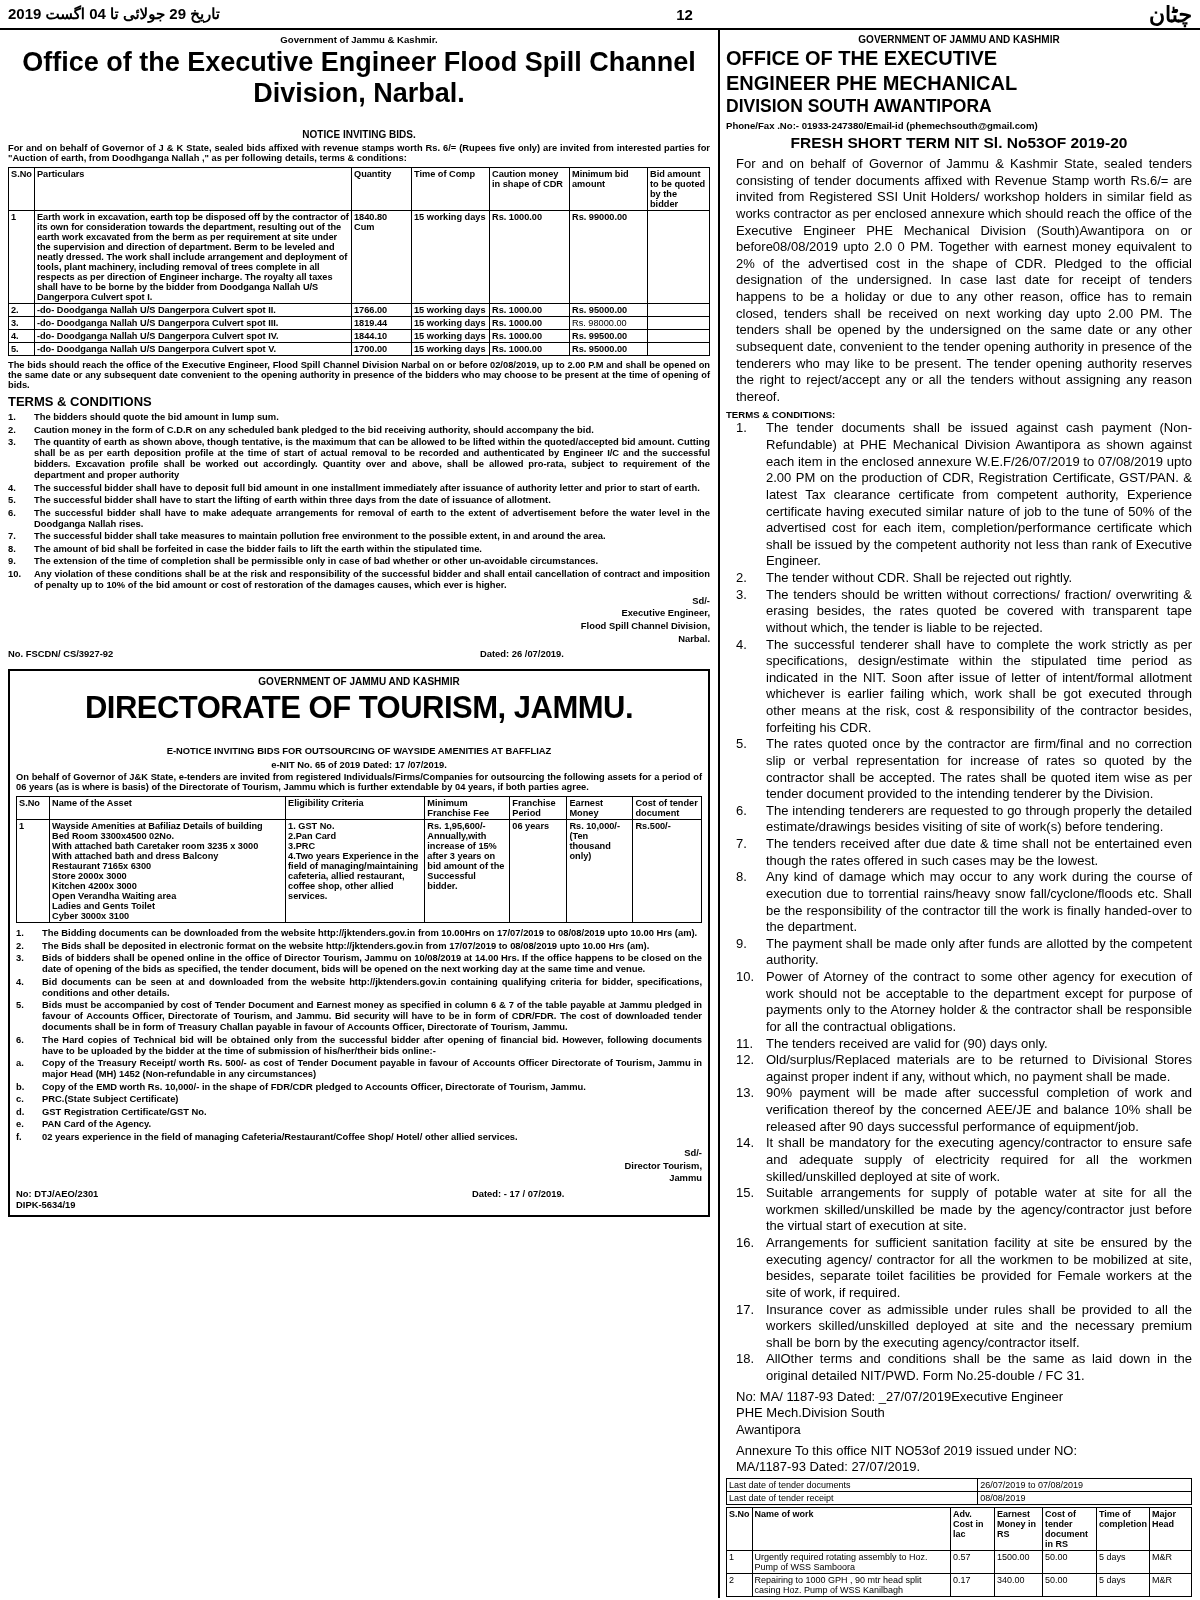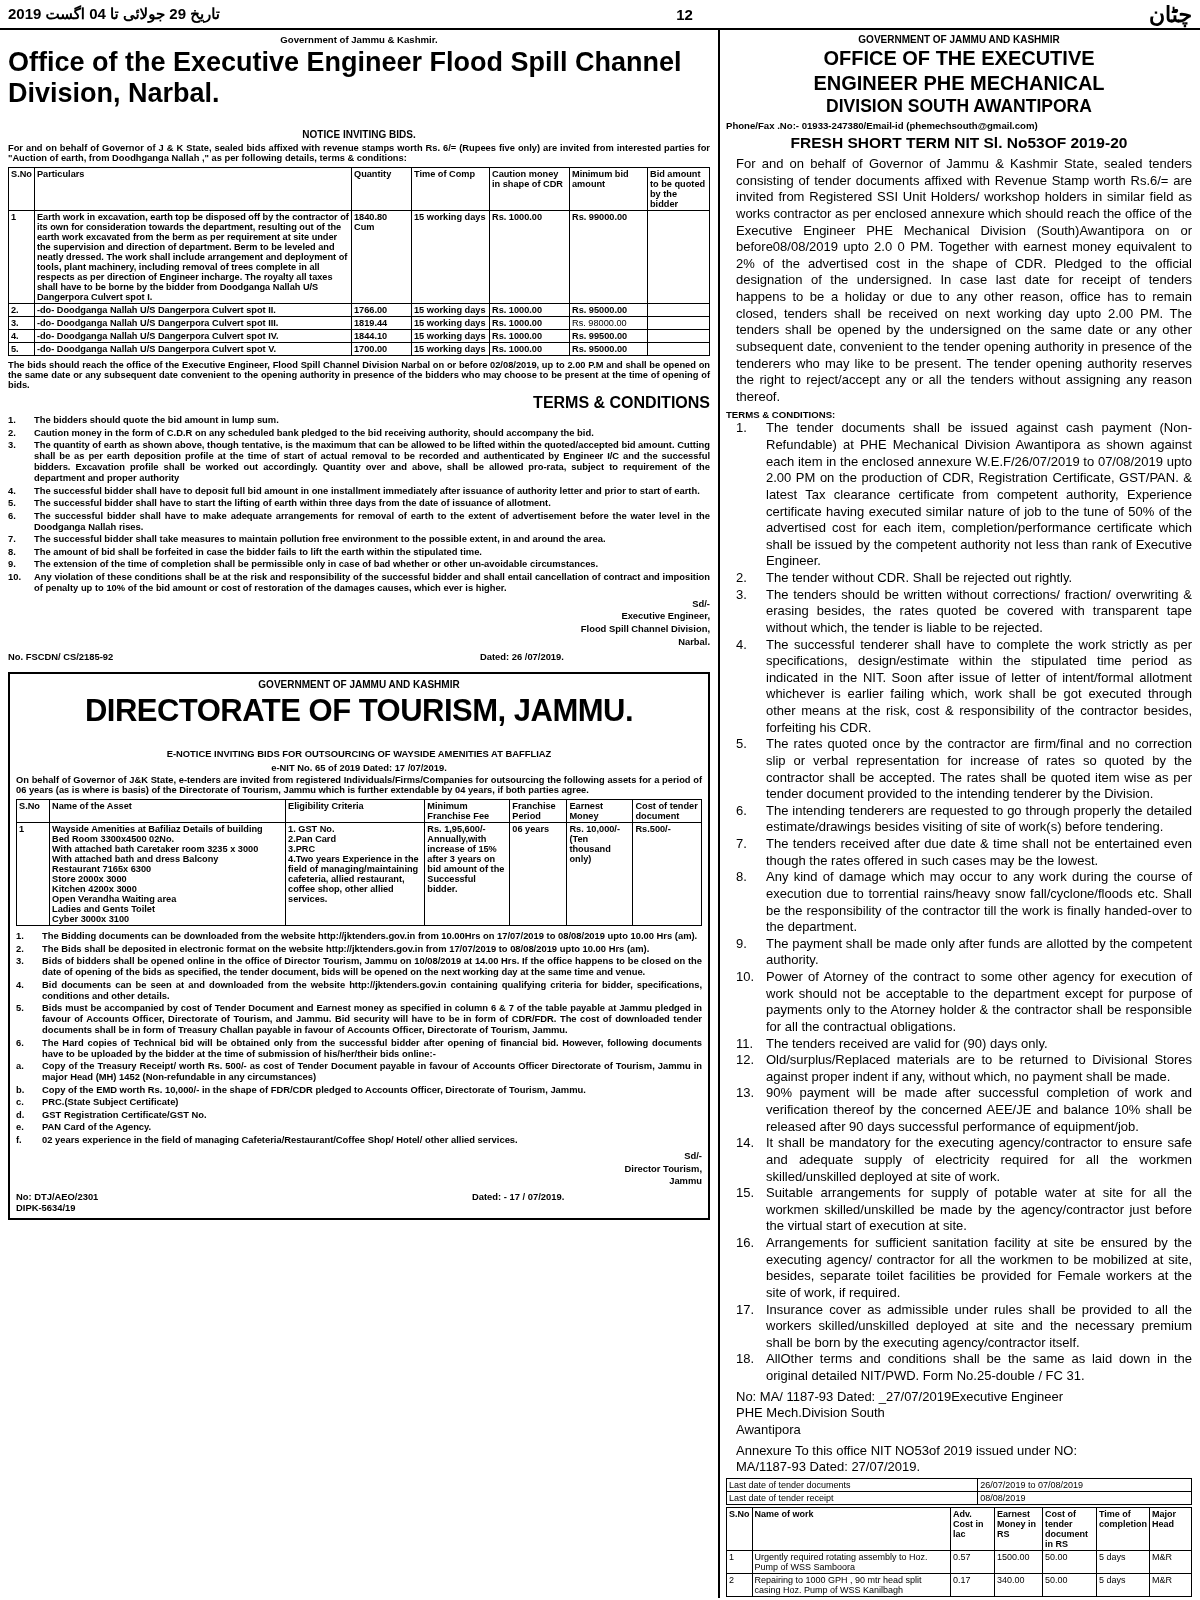--- a/index.html
+++ b/index.html
@@ -31,47 +31,47 @@
 
   .box { border:2px solid #000; padding:5px 6px; }
 
   .ctr { text-align:center; }
   .b { font-weight:bold; }
   .just { text-align:justify; }
 
   h1.title {
     font-family:"Liberation Sans", sans-serif;
     font-size:27px; line-height:1.15; font-weight:bold;
-    text-align:left; margin:2px 0 4px 0;
+    text-align:center; margin:2px 0 4px 0;
   }
   h1.title2 {
     font-size:31px; line-height:1.1; font-weight:bold; text-align:center;
     margin:4px 0 4px 0; letter-spacing:-0.5px;
   }
   .gov { text-align:center; font-size:10px; font-weight:bold; margin-bottom:1px;}
   .govsm { text-align:center; font-size:9.6px; margin-bottom:1px;}
   .sub { text-align:center; font-weight:bold; font-size:10px; margin:20px 0 3px 0;}
 
   table.t { border-collapse:collapse; width:100%; font-size:9.2px; }
   table.t th, table.t td { border:1px solid #000; padding:1px 2px; vertical-align:top; }
   table.t th { font-weight:bold; text-align:left; }
 
-  .terms-h { text-align:right; font-weight:bold; margin:4px 0 2px 0; font-size:16px;}
+  .terms-h { text-align:left; font-weight:bold; margin:4px 0 2px 0; font-size:13px;}
   .tlist { width:100%; }
   .tlist .row { display:flex; margin-bottom:1.5px; }
   .tlist .num { width:26px; flex:0 0 26px; }
   .tlist .txt { flex:1; text-align:justify; }
 
   .sd { text-align:right; line-height:1.35; font-weight:bold; margin-top:5px;}
   .refrow { display:flex; justify-content:space-between; margin-top:3px; font-weight:bold;}
   .refrow .c2 { width:230px; }
 
   
   .rtxt { text-align:justify; font-size:13px; line-height:1.28;margin-left:10px; }
-  .rtitle { text-align:center; font-weight:bold; font-size:20px; line-height:1.2; margin:1px 0; }
+  .rtitle { text-align:left; font-weight:bold; font-size:20px; line-height:1.2; margin:1px 0; }
   .rtitle.small { font-size:17.5px; }
   .rsub { text-align:left; font-size:9.6px; font-weight:bold; margin:3px 0 1px 0;}
   .rnit { text-align:center; font-weight:bold; font-size:15.5px; margin:3px 0 4px 0;}
   .num-item { display:flex; }
   .num-item .n { flex:0 0 30px; }
   .num-item .t { flex:1; text-align:justify; }
 
   table.t2 { border-collapse:collapse; width:100%; font-size:9px; margin-top:2px;}
   table.t2 td, table.t2 th { border:1px solid #000; padding:1px 2px; vertical-align:top; text-align:left;}
 
@@ -207,21 +207,21 @@
               <div class="txt">Any violation of these conditions shall be at the risk and responsibility of the successful bidder and shall entail cancellation of contract and imposition of penalty up to 10% of the bid amount or cost of restoration of the damages causes, which ever is higher.</div>
             </div>
           </div>
 
         <div class="sd" style="white-space:pre-line">Sd/-
 Executive Engineer,
 Flood Spill Channel Division,
 Narbal.</div>
 
         <div class="refrow">
-          <div>No. FSCDN/ CS/2185-92</div>
+          <div>No. FSCDN/ CS/3927-92</div>
           <div class="c2">Dated: 26 /07/2019.</div>
         </div>
       </div>
 
       <div class="box mt6" style="margin-top:10px">
         <div class="gov">GOVERNMENT OF JAMMU AND KASHMIR</div>
         <h1 class="title2">DIRECTORATE OF TOURISM, JAMMU.</h1>
         <div class="sub" style="font-size:9.4px">E-NOTICE INVITING BIDS FOR OUTSOURCING OF WAYSIDE AMENITIES AT BAFFLIAZ</div>
         <div class="ctr b" style="font-size:9.4px;margin-bottom:2px">e-NIT No. 65 of 2019      Dated:     17 /07/2019.</div>
         <div class="just b" style="font-size:9.3px">On behalf of Governor of J&amp;K State, e-tenders are invited from registered Individuals/Firms/Companies for outsourcing the following assets for a period of  06 years (as is where is basis) of the Directorate of Tourism, Jammu which is further extendable by 04 years, if both parties agree.</div>

